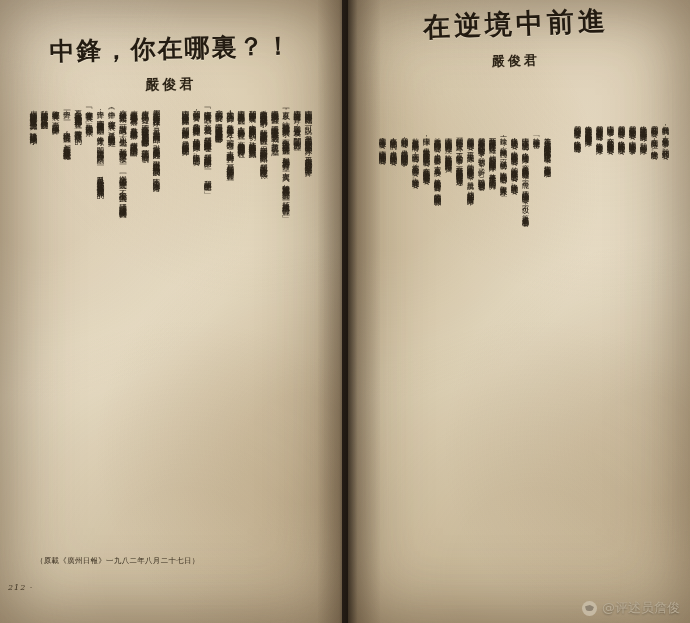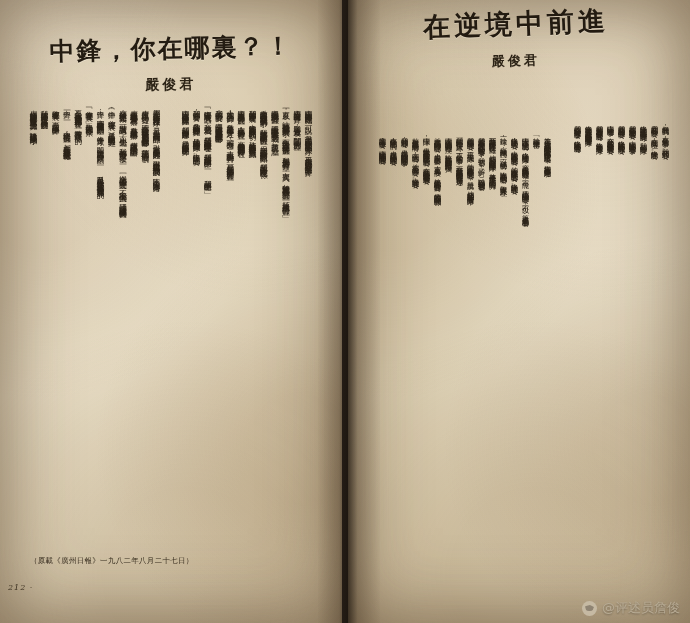--- a/index.html
+++ b/index.html
@@ -181,21 +181,21 @@
     left: 560px;
     top: 120px;
     height: 452px;
     width: 110px;
   }
   #right-body-b .vcol { height: 452px; width: 11.0px; }
 
   
   .source-note {
     position: absolute;
-    left: 30px;
+    left: 36px;
     top: 556px;
     width: 280px;
     font-family: "DejaVu Serif", serif;
     font-size: 7.4px;
     color: #33291b;
     letter-spacing: 0.4px;
   }
   .folio {
     position: absolute;
     left: 8px;

